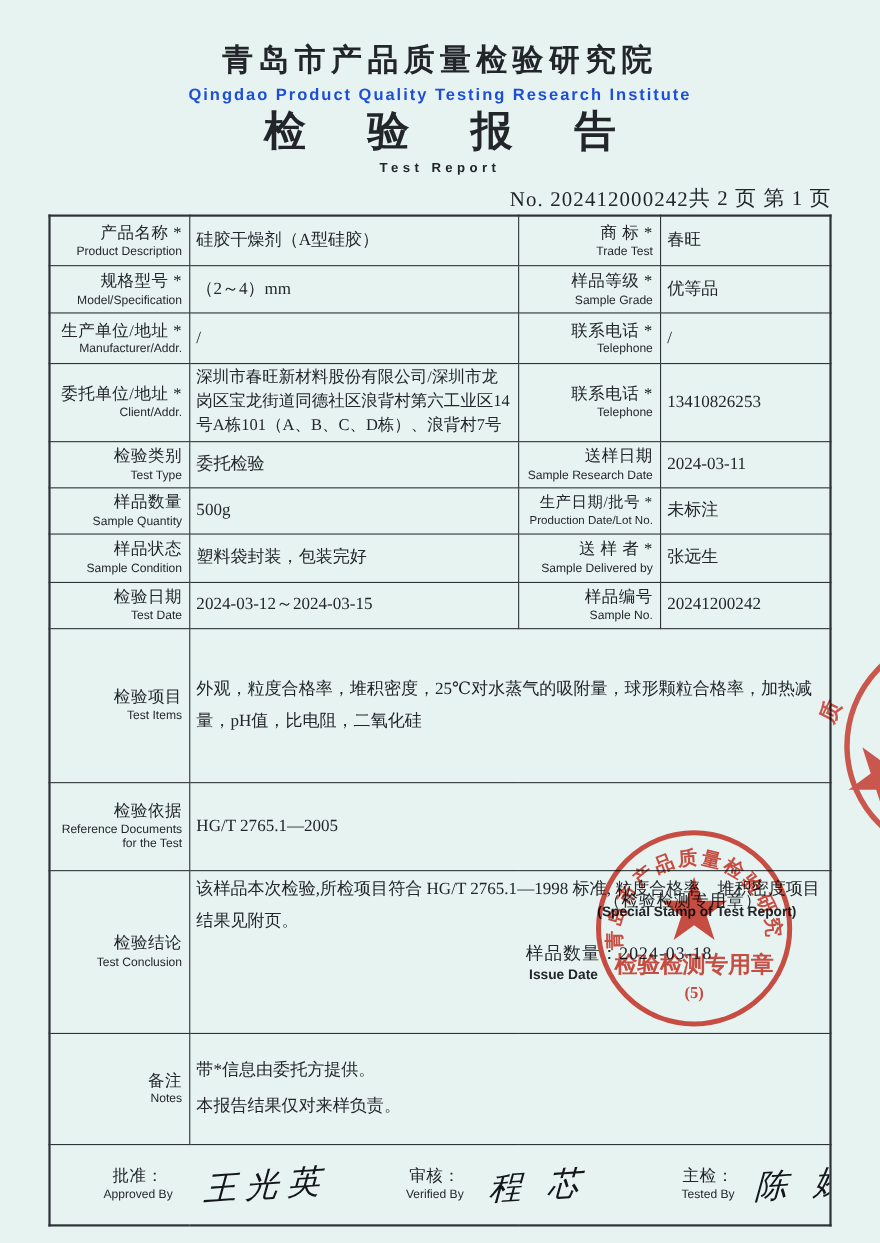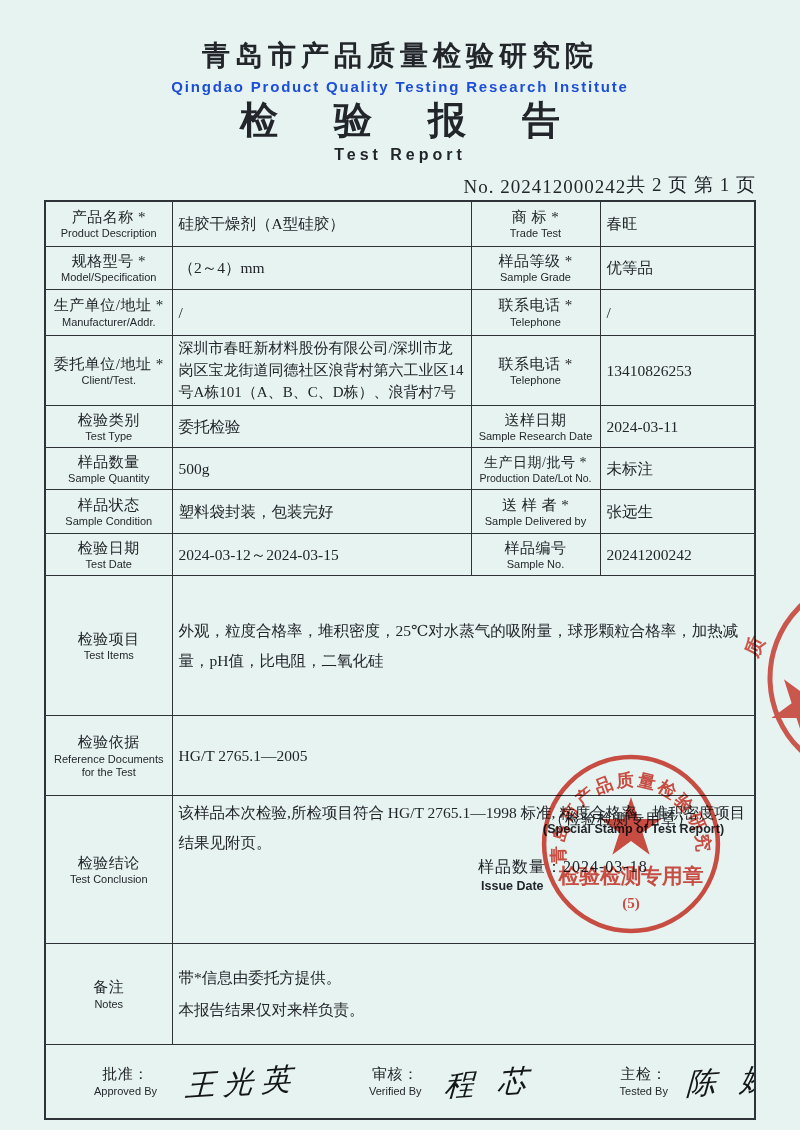--- a/index.html
+++ b/index.html
@@ -7,30 +7,30 @@
     position:relative;width:800px;height:1130px;overflow:hidden;
     background:#e7f3f1;color:#22262a;
     font-family:"Liberation Serif","DejaVu Serif",serif;
   }
   
   .hdr{padding-top:40px;text-align:center;line-height:1.15;}
   .hdr-title-cn{font-size:28px;font-weight:700;letter-spacing:5px;}
   .hdr-title-en{font-size:15px;font-weight:700;letter-spacing:1.8px;margin-top:6px;
     font-family:"Liberation Sans","DejaVu Sans",sans-serif;color:#1d4ed8;}
   .hdr-report-cn{font-size:38px;font-weight:700;letter-spacing:56px;padding-left:56px;margin-top:4px;}
-  .hdr-report-en{font-size:16px;font-weight:700;letter-spacing:4px;margin-top:3px;
+  .hdr-report-en{font-size:12px;font-weight:700;letter-spacing:4px;margin-top:3px;
     font-family:"Liberation Sans","DejaVu Sans",sans-serif;}
   
   .no-line{width:712px;margin:7px auto 2px;display:flex;justify-content:flex-end;
     align-items:flex-end;font-size:19px;letter-spacing:1px;}
   
   table.rpt{width:710px;margin:0 auto;border-collapse:collapse;table-layout:fixed;
     border:2.5px solid #2e3337;}
   table.rpt td{border:1.5px solid #2e3337;padding:2px 6px;overflow:hidden;}
-  td.lab{text-align:center;vertical-align:middle;padding:2px 2px;}
+  td.lab{text-align:right;vertical-align:middle;padding:2px 2px;}
   .lcn{font-size:15px;letter-spacing:0.5px;line-height:1.3;}
   .len{font-size:11px;line-height:1.15;color:#25282c;
     font-family:"Liberation Sans","DejaVu Sans",sans-serif;}
   td.val{font-size:15.5px;vertical-align:middle;padding-left:10px;line-height:1.55;}
   td.val-top{vertical-align:top;padding-top:8px;}
   .note-line{line-height:2.1;}
   
   .sig-row{display:flex;align-items:center;height:100%;padding-left:48px;}
   .sig-lab{text-align:center;flex:0 0 auto;}
   .sig-name{flex:0 0 auto;font-size:30px;letter-spacing:8px;font-style:italic;
@@ -107,21 +107,21 @@
       <td class="val">/</td>
       <td class="lab">
         <div class="lcn">联系电话 *</div>
         <div class="len">Telephone</div>
           </td>
       <td class="val">/</td>
     </tr>
     <tr style="height:66px">
       <td class="lab">
         <div class="lcn">委托单位/地址 *</div>
-        <div class="len">Client/Test.</div>
+        <div class="len">Client/Addr.</div>
           </td>
       <td class="val" style="line-height:1.45;font-size:15px">深圳市春旺新材料股份有限公司/深圳市龙岗区宝龙街道同德社区浪背村第六工业区14号A栋101（A、B、C、D栋）、浪背村7号</td>
       <td class="lab">
         <div class="lcn">联系电话 *</div>
         <div class="len">Telephone</div>
           </td>
       <td class="val">13410826253</td>
     </tr>
     <tr style="height:42px">
       <td class="lab">

